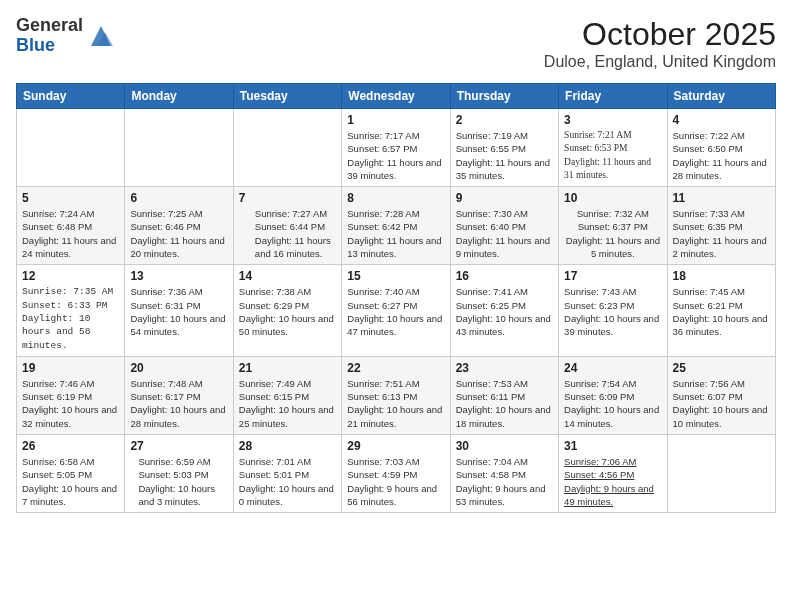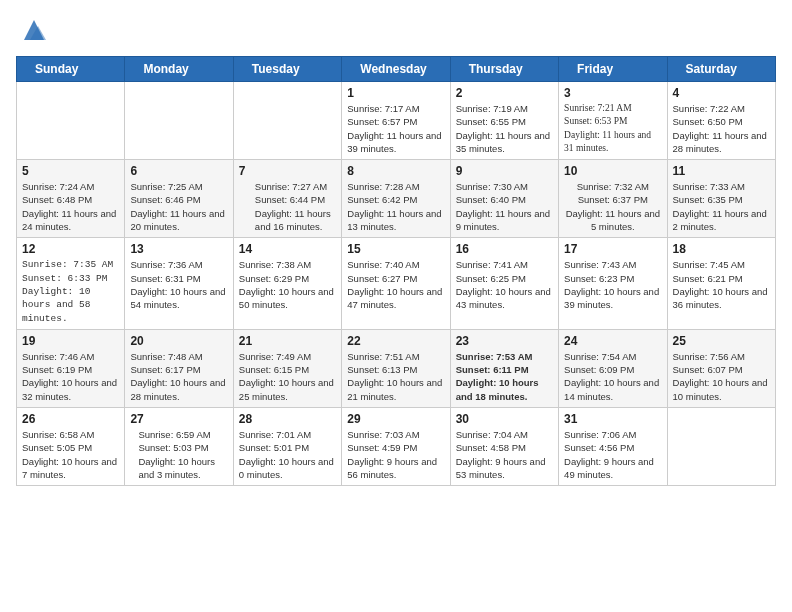--- a/index.html
+++ b/index.html
@@ -58,21 +58,21 @@
     .calendar {
       width: 100%;
       border-collapse: collapse;
       border: 1px solid #ccc;
     }
     .calendar th {
       background-color: #2a6db5;
       color: #fff;
       font-size: 12px;
       font-weight: bold;
-      padding: 5px 18px;
+      padding: 5px 6px;
       text-align: left;
       border: 1px solid #1e5a9a;
     }
     .calendar td {
       vertical-align: top;
       border: 1px solid #ccc;
       padding: 4px 5px;
       font-size: 10px;
       color: #333;
       width: 108px;
@@ -97,26 +97,32 @@
     .empty-cell {
       background: #fff !important;
     }
   </style>
 </head>
 <body>
 
 <div class="container">
   <div class="header">
     <div class="logo">
+      <div class="logo-text">
+        <span class="logo-general">General</span>
+        <span class="logo-blue">Blue</span>
+      </div>
       <svg class="logo-icon" viewBox="0 0 28 28" xmlns="http://www.w3.org/2000/svg">
         <polygon points="4,24 14,4 24,24" fill="#2a6db5" opacity="0.85"></polygon>
         <polygon points="10,24 18,10 26,24" fill="#2a6db5" opacity="0.5"></polygon>
       </svg>
     </div>
     <div class="title-block">
+      <div class="month-title">October 2025</div>
+      <div class="location">Duloe, England, United Kingdom</div>
     </div>
   </div>
 
   <table class="calendar">
     <thead>
       <tr>
       <th>Sunday</th>
           <th>Monday</th>
           <th>Tuesday</th>
           <th>Wednesday</th>
@@ -263,21 +269,21 @@
 Daylight: 10 hours and 25 minutes.</div>
           </td>
           <td>
             <span class="day-num">22</span>
             <div class="day-info" style="white-space: pre-line;">Sunrise: 7:51 AM
 Sunset: 6:13 PM
 Daylight: 10 hours and 21 minutes.</div>
           </td>
           <td>
             <span class="day-num">23</span>
-            <div class="day-info" style="white-space: pre-line; font-weight: bold;">Sunrise: 7:53 AM
+            <div class="day-info" style="white-space: pre-line;">Sunrise: 7:53 AM
 Sunset: 6:11 PM
 Daylight: 10 hours and 18 minutes.</div>
           </td>
           <td>
             <span class="day-num">24</span>
             <div class="day-info" style="white-space: pre-line;">Sunrise: 7:54 AM
 Sunset: 6:09 PM
 Daylight: 10 hours and 14 minutes.</div>
           </td>
           <td>
@@ -313,21 +319,21 @@
 Daylight: 9 hours and 56 minutes.</div>
           </td>
           <td>
             <span class="day-num">30</span>
             <div class="day-info" style="white-space: pre-line;">Sunrise: 7:04 AM
 Sunset: 4:58 PM
 Daylight: 9 hours and 53 minutes.</div>
           </td>
           <td>
             <span class="day-num">31</span>
-            <div class="day-info" style="white-space: pre-line;">Sunrise: 7:06 AM
+            <div class="day-info" style="white-space: pre-line; text-decoration: underline;">Sunrise: 7:06 AM
 Sunset: 4:56 PM
 Daylight: 9 hours and 49 minutes.</div>
           </td>
           <td class="empty-cell"></td>
         </tr>
       </tbody>
   </table>
 </div>
 
 </body></html>

